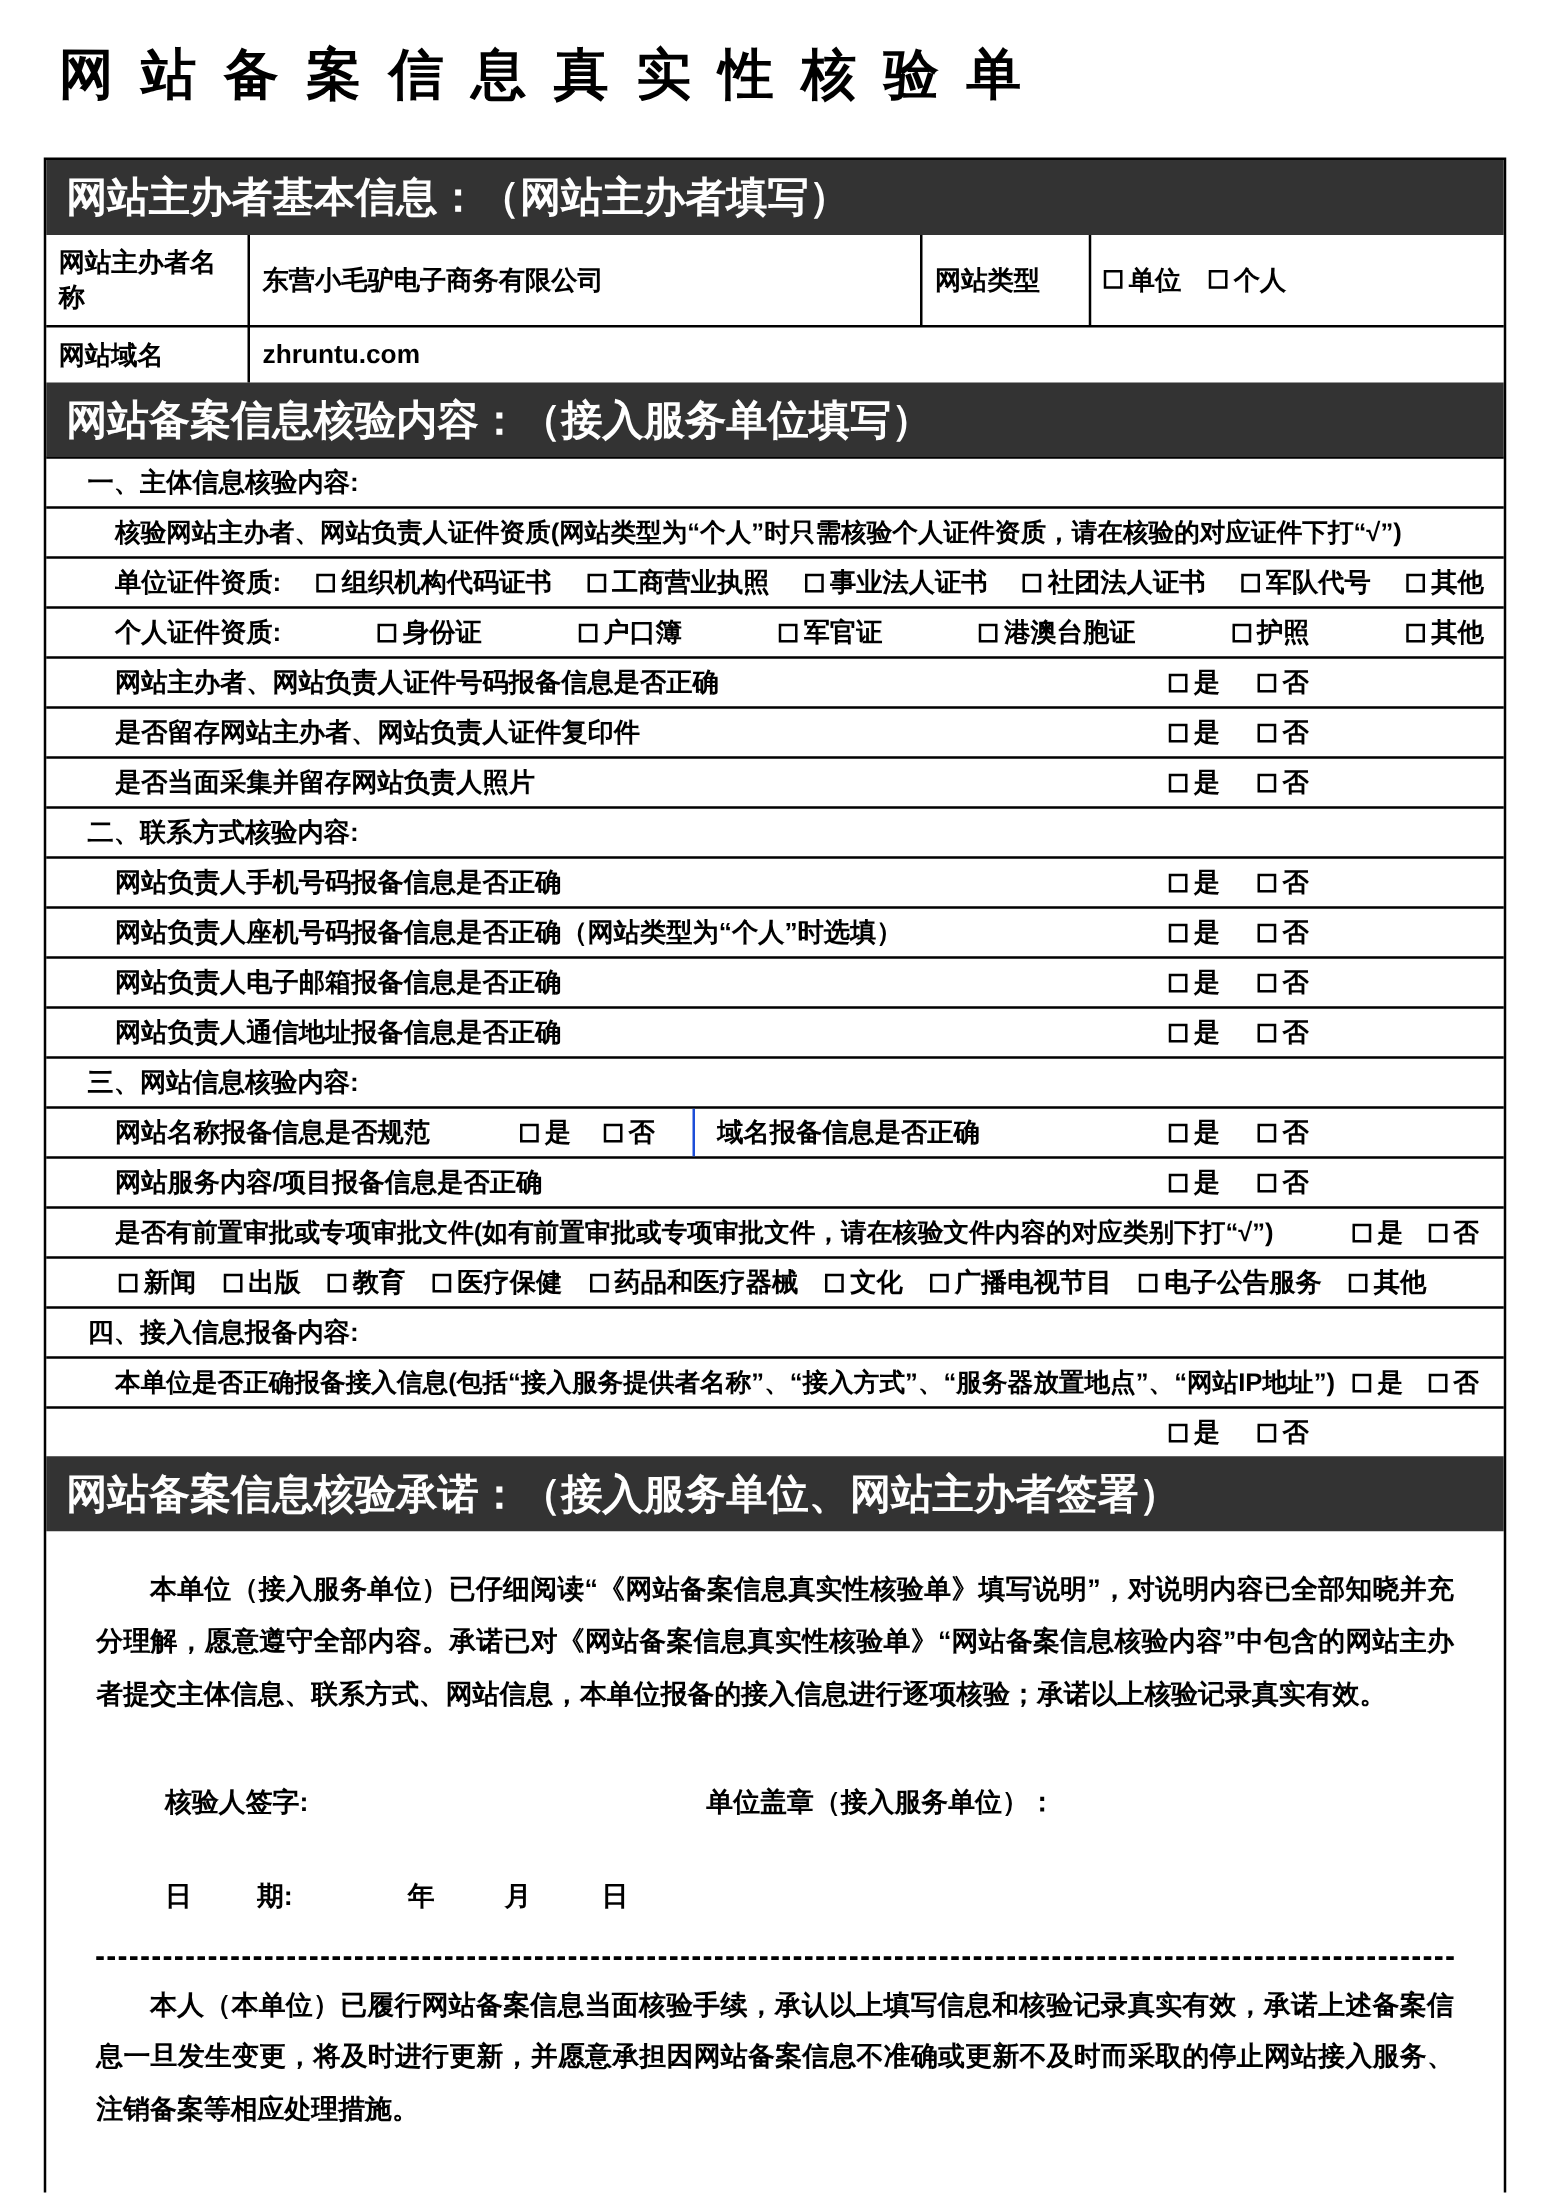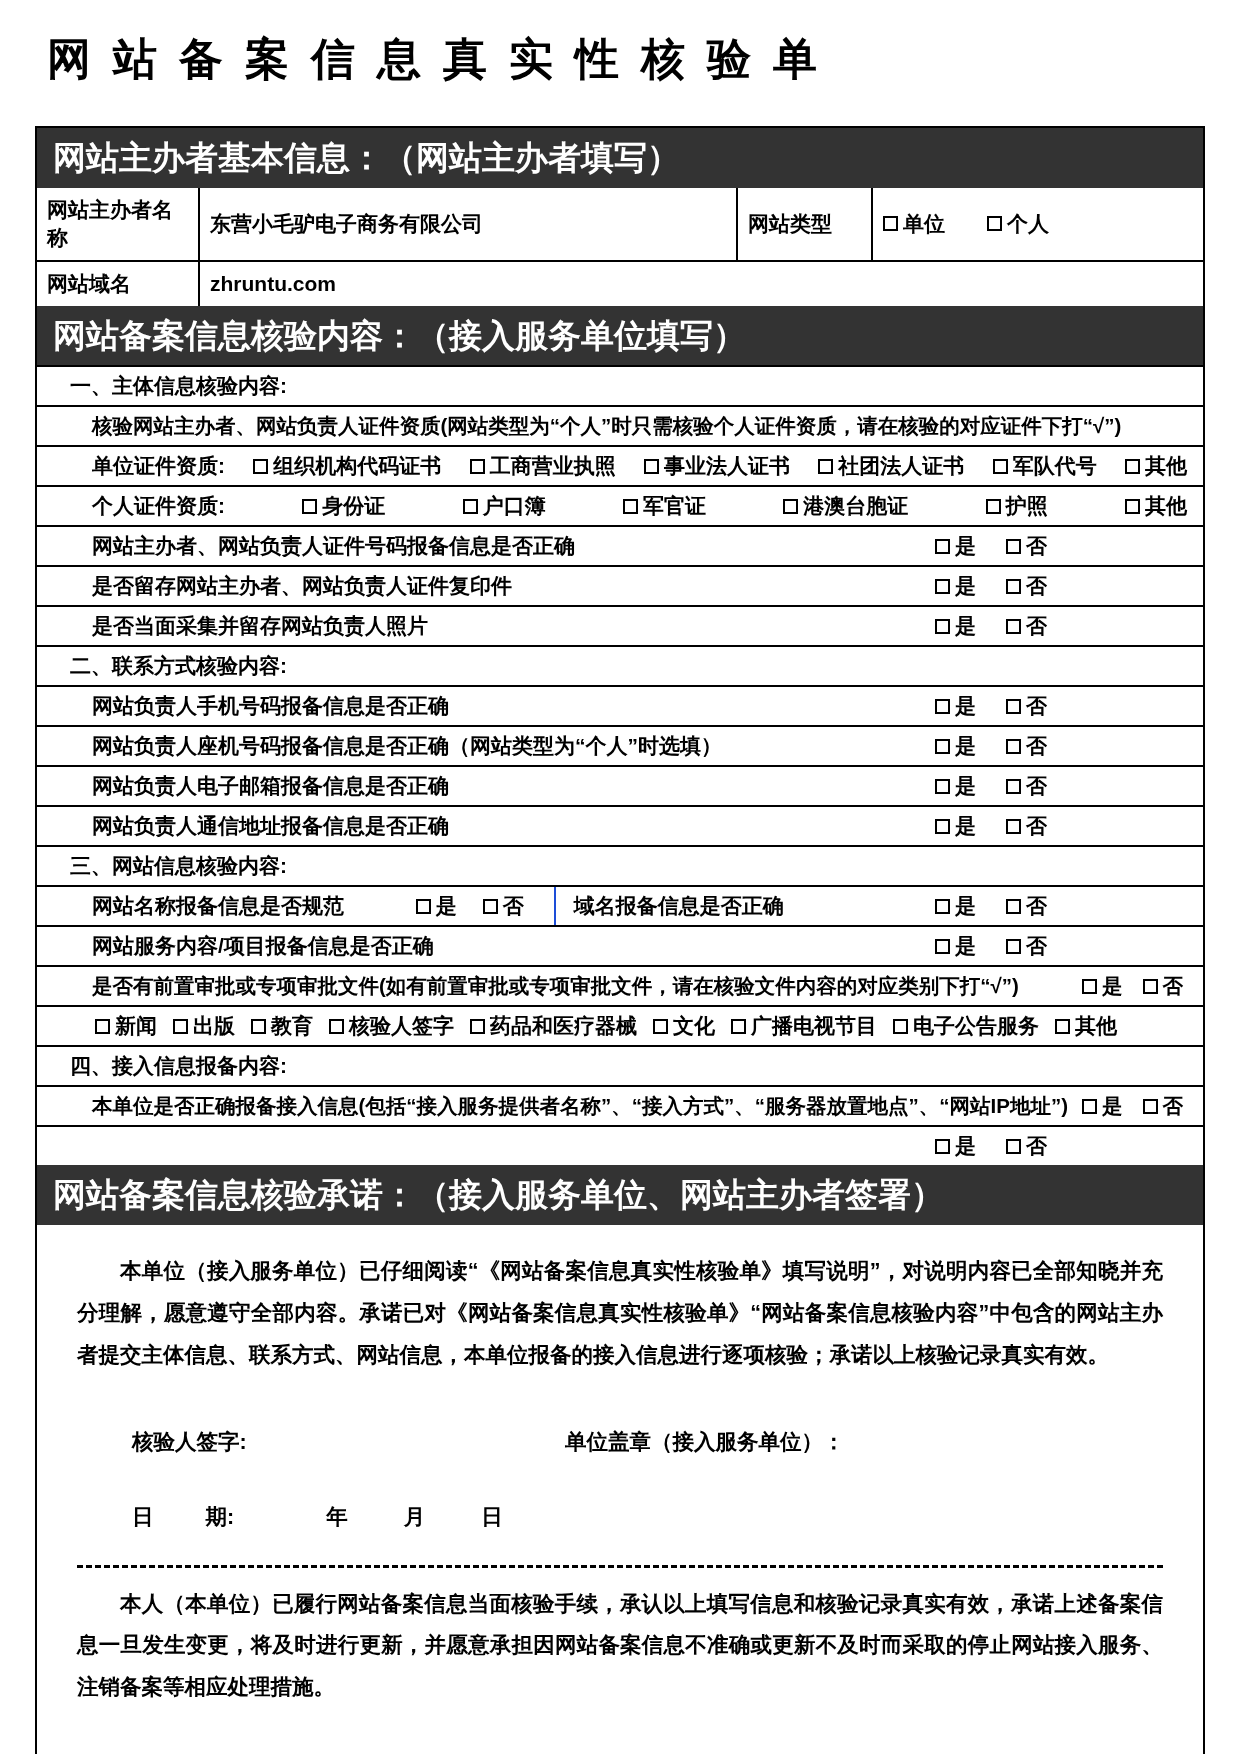--- a/index.html
+++ b/index.html
@@ -34,35 +34,35 @@
   .bar {
     background:#333333; color:#fff; font-size:33px;
     padding:10px 16px; line-height:1.2;
   }
   
   .grid1 { display:grid; grid-template-columns:163px 1fr 135px 330px; }
   .cell { padding:8px 10px; font-size:21px; display:flex; align-items:center; }
   .bR { border-right:2px solid #000; }
   .bT { border-top:2px solid #000; }
   .span3 { grid-column:2 / 5; }
-  .type-opts { gap:42px; }
+  .type-opts { gap:22px; }
   
   .cbi { display:inline-flex; align-items:center; white-space:nowrap; }
   .cb { width:15px; height:15px; border:2px solid #000; display:inline-block;
         margin-right:5px; flex:none; background:#fff; }
   
   .row { border-top:2px solid #000; min-height:37px; display:flex;
          align-items:center; font-size:21px; padding:5px 14px; }
   .row.sect { padding-left:33px; }
   .row.indent { padding-left:55px; }
   .yn { display:flex; gap:30px; margin-left:auto; margin-right:142px; }
   .yn.inline { margin-right:6px; gap:20px; margin-left:auto; }
   .yn.tight { margin-right:30px; gap:26px; }
   .row.opts { justify-content:space-between; padding-left:55px; padding-right:16px; }
-  .row.opts-center { justify-content:space-between; padding-left:58px; padding-right:86px; }
+  .row.opts-center { justify-content:space-between; padding-left:58px; padding-right:62px; }
   .row.split { padding:0; }
   .half-l { width:44.5%; border-right:2px solid #1d4ed8; display:flex; align-items:flex-start;
             padding:5px 0 5px 55px; min-height:37px; }
   .half-r { flex:1; display:flex; align-items:center; padding:5px 14px 5px 18px; }
   .note-row { font-size:20.5px; }
   .inline-row { font-size:20.5px; }
   
   .promise { padding:10px 40px 0; font-size:21.5px; }
   .promise p { text-indent:2em; line-height:1.95; margin:16px 0 0; text-align:justify; }
   .sigrow { display:flex; margin-top:50px; padding-left:55px; }
@@ -341,21 +341,21 @@
       <span class="cbi">
           <span class="cb"></span>
           <span>出版</span>
         </span>
       <span class="cbi">
           <span class="cb"></span>
           <span>教育</span>
         </span>
       <span class="cbi">
           <span class="cb"></span>
-          <span>核验人签字</span>
+          <span>医疗保健</span>
         </span>
       <span class="cbi">
           <span class="cb"></span>
           <span>药品和医疗器械</span>
         </span>
       <span class="cbi">
           <span class="cb"></span>
           <span>文化</span>
         </span>
       <span class="cbi">

